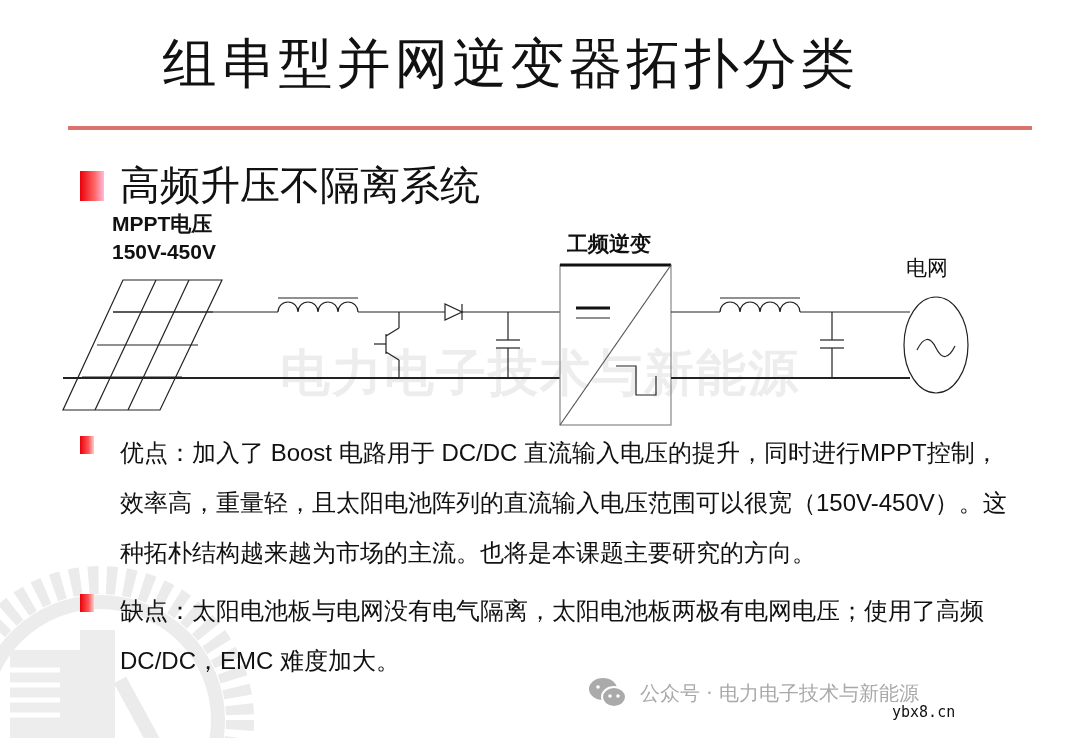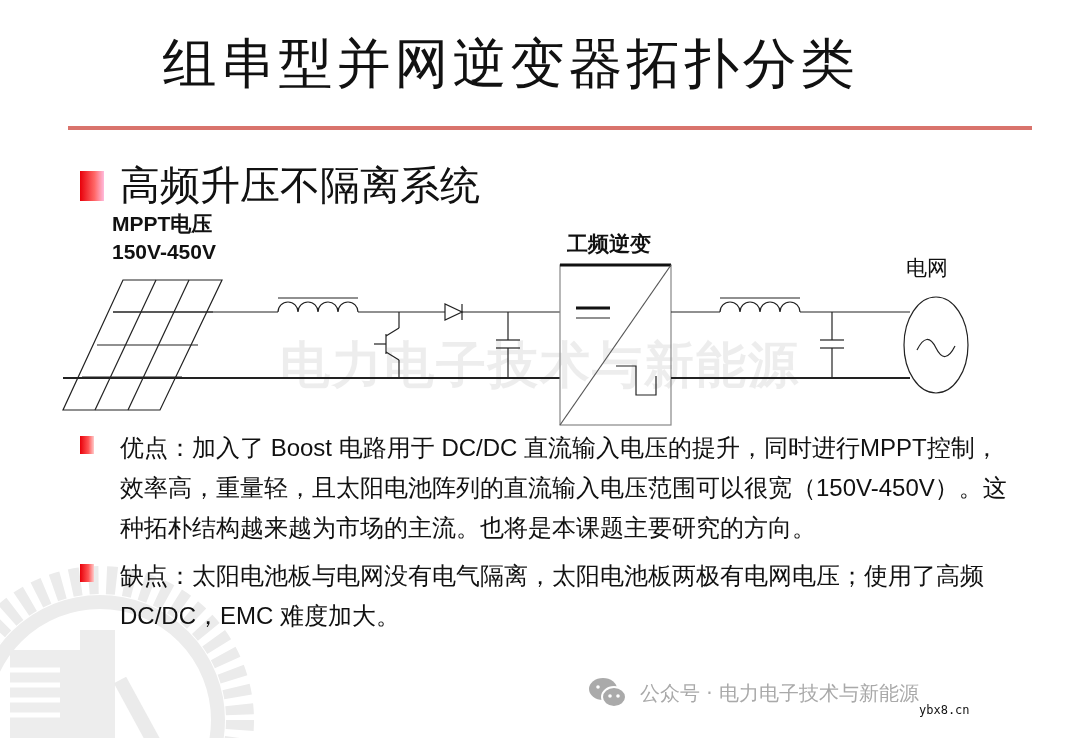--- a/index.html
+++ b/index.html
@@ -12,25 +12,25 @@
   .sq-big { width: 24px; height: 30px; background: linear-gradient(90deg, #e8000a 0%, #f66 60%, #fbd 100%); margin-right: 16px; }
   .section-text { font-family: "DejaVu Serif", "Liberation Serif", serif; font-size: 40px; color: #111; }
   .diagram { position: absolute; left: 0; top: 200px; width: 1080px; height: 230px; }
   .label { position: absolute; font-family: "Liberation Sans", sans-serif; font-weight: bold; font-size: 21px; color: #111; white-space: nowrap; }
   .label.serif { font-family: "DejaVu Serif", serif; font-weight: normal; }
   .wm { position: absolute; left: 280px; top: 340px; font-size: 50px; font-weight: bold; color: rgba(0,0,0,0.07); letter-spacing: 2px; white-space: nowrap; }
   .bullets { position: absolute; left: 80px; top: 428px; width: 950px; }
   .bullet { display: flex; align-items: flex-start; margin-bottom: 8px; }
   .sq-sm { flex: 0 0 14px; width: 14px; height: 18px; margin-top: 8px; margin-right: 26px;
            background: linear-gradient(90deg, #e8000a 0%, #f55 60%, #fcc 100%); }
-  .btext { font-family: "Liberation Sans", "DejaVu Sans", sans-serif; font-size: 24px; line-height: 40px; color: #111; width: 900px; }
+  .btext { font-family: "Liberation Sans", "DejaVu Sans", sans-serif; font-size: 24px; line-height: 50px; color: #111; width: 900px; }
   .gear-wm { position: absolute; left: -60px; top: 560px; width: 320px; height: 320px; }
   .footer { position: absolute; left: 588px; top: 676px; display: flex; align-items: center; color: #a9a9a9; font-size: 20px; white-space: nowrap; }
   .footer .wechat { margin-right: 12px; }
-  .site { position: absolute; left: 919px; top: 703px; font-family: "DejaVu Sans Mono", monospace; font-size: 12px; color: #111; }
+  .site { position: absolute; left: 892px; top: 703px; font-family: "DejaVu Sans Mono", monospace; font-size: 15px; color: #111; }
 </style>
 </head>
 <body>
 
 <svg class="gear-wm" viewBox="0 0 320 320">
   <circle cx="160" cy="160" r="140" fill="none" stroke="#ebebeb" stroke-width="28" stroke-dasharray="10 8"></circle>
   <circle cx="160" cy="160" r="118" fill="none" stroke="#ececec" stroke-width="14"></circle>
   <rect x="70" y="90" width="70" height="90" fill="#ededed"></rect>
   <g stroke="#fff" stroke-width="5">
       <line x1="70" y1="110" x2="120" y2="110"></line>
@@ -44,21 +44,21 @@
 
 <div class="title">组串型并网逆变器拓扑分类</div>
 <div class="rule"></div>
 
 <div class="section">
   <div class="sq-big"></div>
   <span class="section-text">高频升压不隔离系统</span>
 </div>
 
 <div class="diagram">
-  <div class="wm" style="top:132px;text-align:right;">电力电子技术与新能源</div>
+  <div class="wm" style="top:140px;text-align:right;">电力电子技术与新能源</div>
   <div class="label" style="left:112px; top:10px;text-align:right;">MPPT电压</div>
   <div class="label" style="left:112px; top:40px;">150V-450V</div>
   <div class="label" style="left:567px; top:30px;">工频逆变</div>
   <div class="label serif" style="left:906px; top:54px; font-size:21px;">电网</div>
 
   <svg width="1080" height="230" style="position:absolute;left:0;top:0;">
 
     <g stroke="#222" stroke-width="1.2" fill="none">
       <polygon points="123,80 222,80 160,210 63,210"></polygon>
       <line x1="113" y1="112" x2="213" y2="112"></line>

